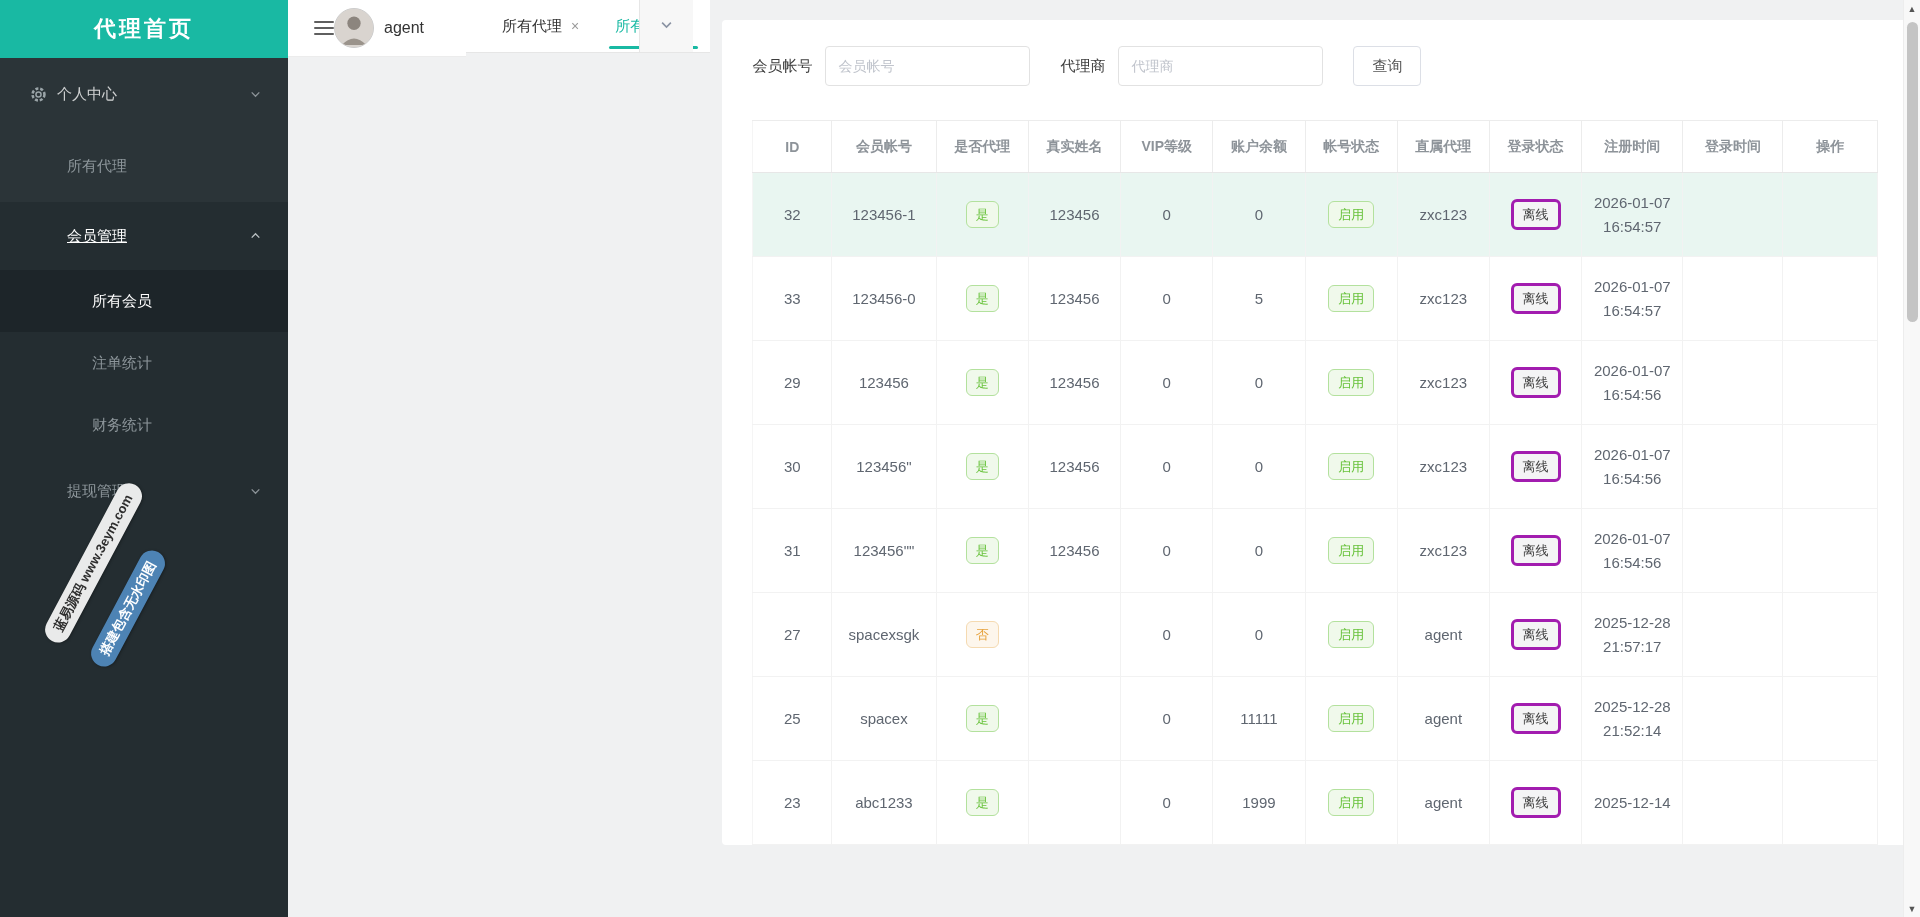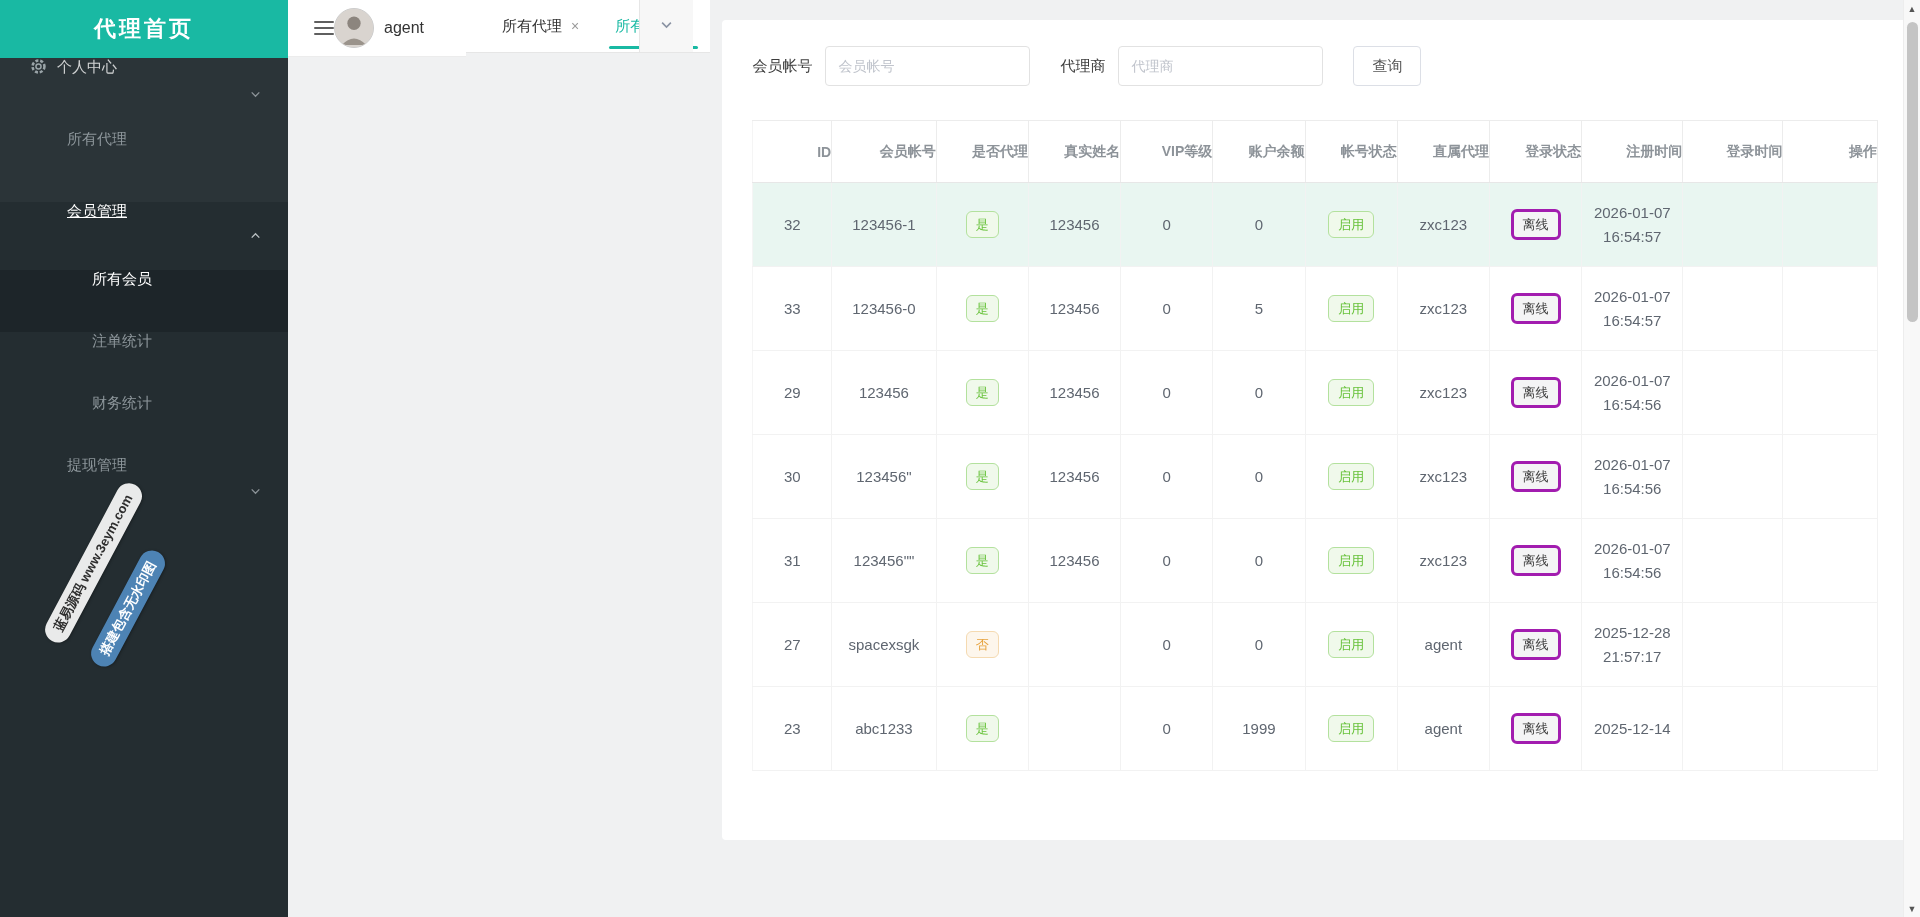--- a/index.html
+++ b/index.html
@@ -5,21 +5,21 @@
   * { margin:0; padding:0; box-sizing:border-box; }
   html,body { width:1920px; height:917px; overflow:hidden; background:#f0f1f2;
     font-family:"Liberation Sans","DejaVu Sans",sans-serif; }
 
   .app { display:flex; width:1920px; height:917px; position:relative; }
 
   
   .sidebar { width:288px; height:917px; background:#2b3438; position:relative; overflow:hidden; flex:0 0 288px; }
   .logo { height:58px; background:#19b9a3; color:#fff; font-size:22px; font-weight:bold;
     letter-spacing:3px; display:flex; align-items:center; justify-content:center; }
-  .side-item { display:flex; color:#8d969b; font-size:15px; cursor:pointer; position:relative; }
+  .side-item { display:flex; align-items:center; color:#8d969b; font-size:15px; cursor:pointer; position:relative; }
   .side-item .chev { position:absolute; right:26px; top:50%; transform:translateY(-50%); display:flex; }
   .it-top { height:72px; padding-left:30px; color:rgba(255,255,255,.78); }
   .it-top .gear { margin-right:10px; display:flex; }
   .it-sub1 { height:72px; padding-left:67px; }
   .it-group { height:68px; padding-left:67px; background:#242d31; color:#fff;text-decoration:underline; }
   .it-sub2 { height:62px; padding-left:92px; background:#242d31; }
   .it-sub2.active { background:#1d2529; color:#fff; }
   .it-bottom { height:70px; padding-left:67px; background:#242d31; }
   .side-fill { background:#242d31; height:400px; }
 
@@ -61,21 +61,21 @@
   .f-label { font-size:15px; color:#3c3c3c; margin-right:13px; }
   .f-input { width:205px; height:40px; border:1px solid #e2e2e2; border-radius:4px;
     padding:0 12px; font-size:14px; color:#333; outline:none; }
   .f-input::placeholder { color:#c0c4cc; }
   .gap { width:30px; }
   .btn-query { margin-left:30px; height:40px; width:68px; background:#fff; border:1px solid #dcdfe6;
     border-radius:4px; font-size:15px; color:#555; cursor:pointer; }
 
   
   table { width:100%; border-collapse:collapse; margin-top:34px; table-layout:fixed; }
-  th { height:62px; font-size:14px; font-weight:bold; color:#8d9399; text-align:right;
+  th { height:52px; font-size:14px; font-weight:bold; color:#8d9399; text-align:center;
     border:1px solid #ececec; border-bottom:1px solid #e7e7e7; background:#fff; }
   td { height:84px; font-size:15px; color:#5f6670; text-align:center;
     border:1px solid #f2f2f2; background:transparent; }
   tr.hl td { background:#e9f6f1; }
   table, th:first-child, td:first-child { border-left-color:#f5f5f5; }
 
   .badge { display:inline-block; padding:5px 9px; border-radius:6px; font-size:13px; line-height:1.2; }
   .badge.green { color:#67c23a; background:#f0f9eb; border:1px solid #b3e19d; }
   .badge.orange { color:#e6a23c; background:#fdf6ec; border:1px solid #f5dab1; }
   .badge.gray { color:#404040; background:#f4f4f5; border:3px solid #a21caf; }
@@ -344,20 +344,39 @@
     <td>
       <div class="dt">
                     <span>2025-12-28</span>
                     <span>21:57:17</span>
                   </div>
     </td>
     <td></td>
     <td></td>
   </tr>
               <tr>
+    <td>25</td>
+    <td>spacex</td>
+    <td><span class="badge green">是</span></td>
+    <td></td>
+    <td>0</td>
+    <td>11111</td>
+    <td><span class="badge green">启用</span></td>
+    <td>agent</td>
+    <td><span class="badge gray">离线</span></td>
+    <td>
+      <div class="dt">
+                    <span>2025-12-28</span>
+                    <span>21:52:14</span>
+                  </div>
+    </td>
+    <td></td>
+    <td></td>
+  </tr>
+              <tr>
     <td>23</td>
     <td>abc1233</td>
     <td><span class="badge green">是</span></td>
     <td></td>
     <td>0</td>
     <td>1999</td>
     <td><span class="badge green">启用</span></td>
     <td>agent</td>
     <td><span class="badge gray">离线</span></td>
     <td>

